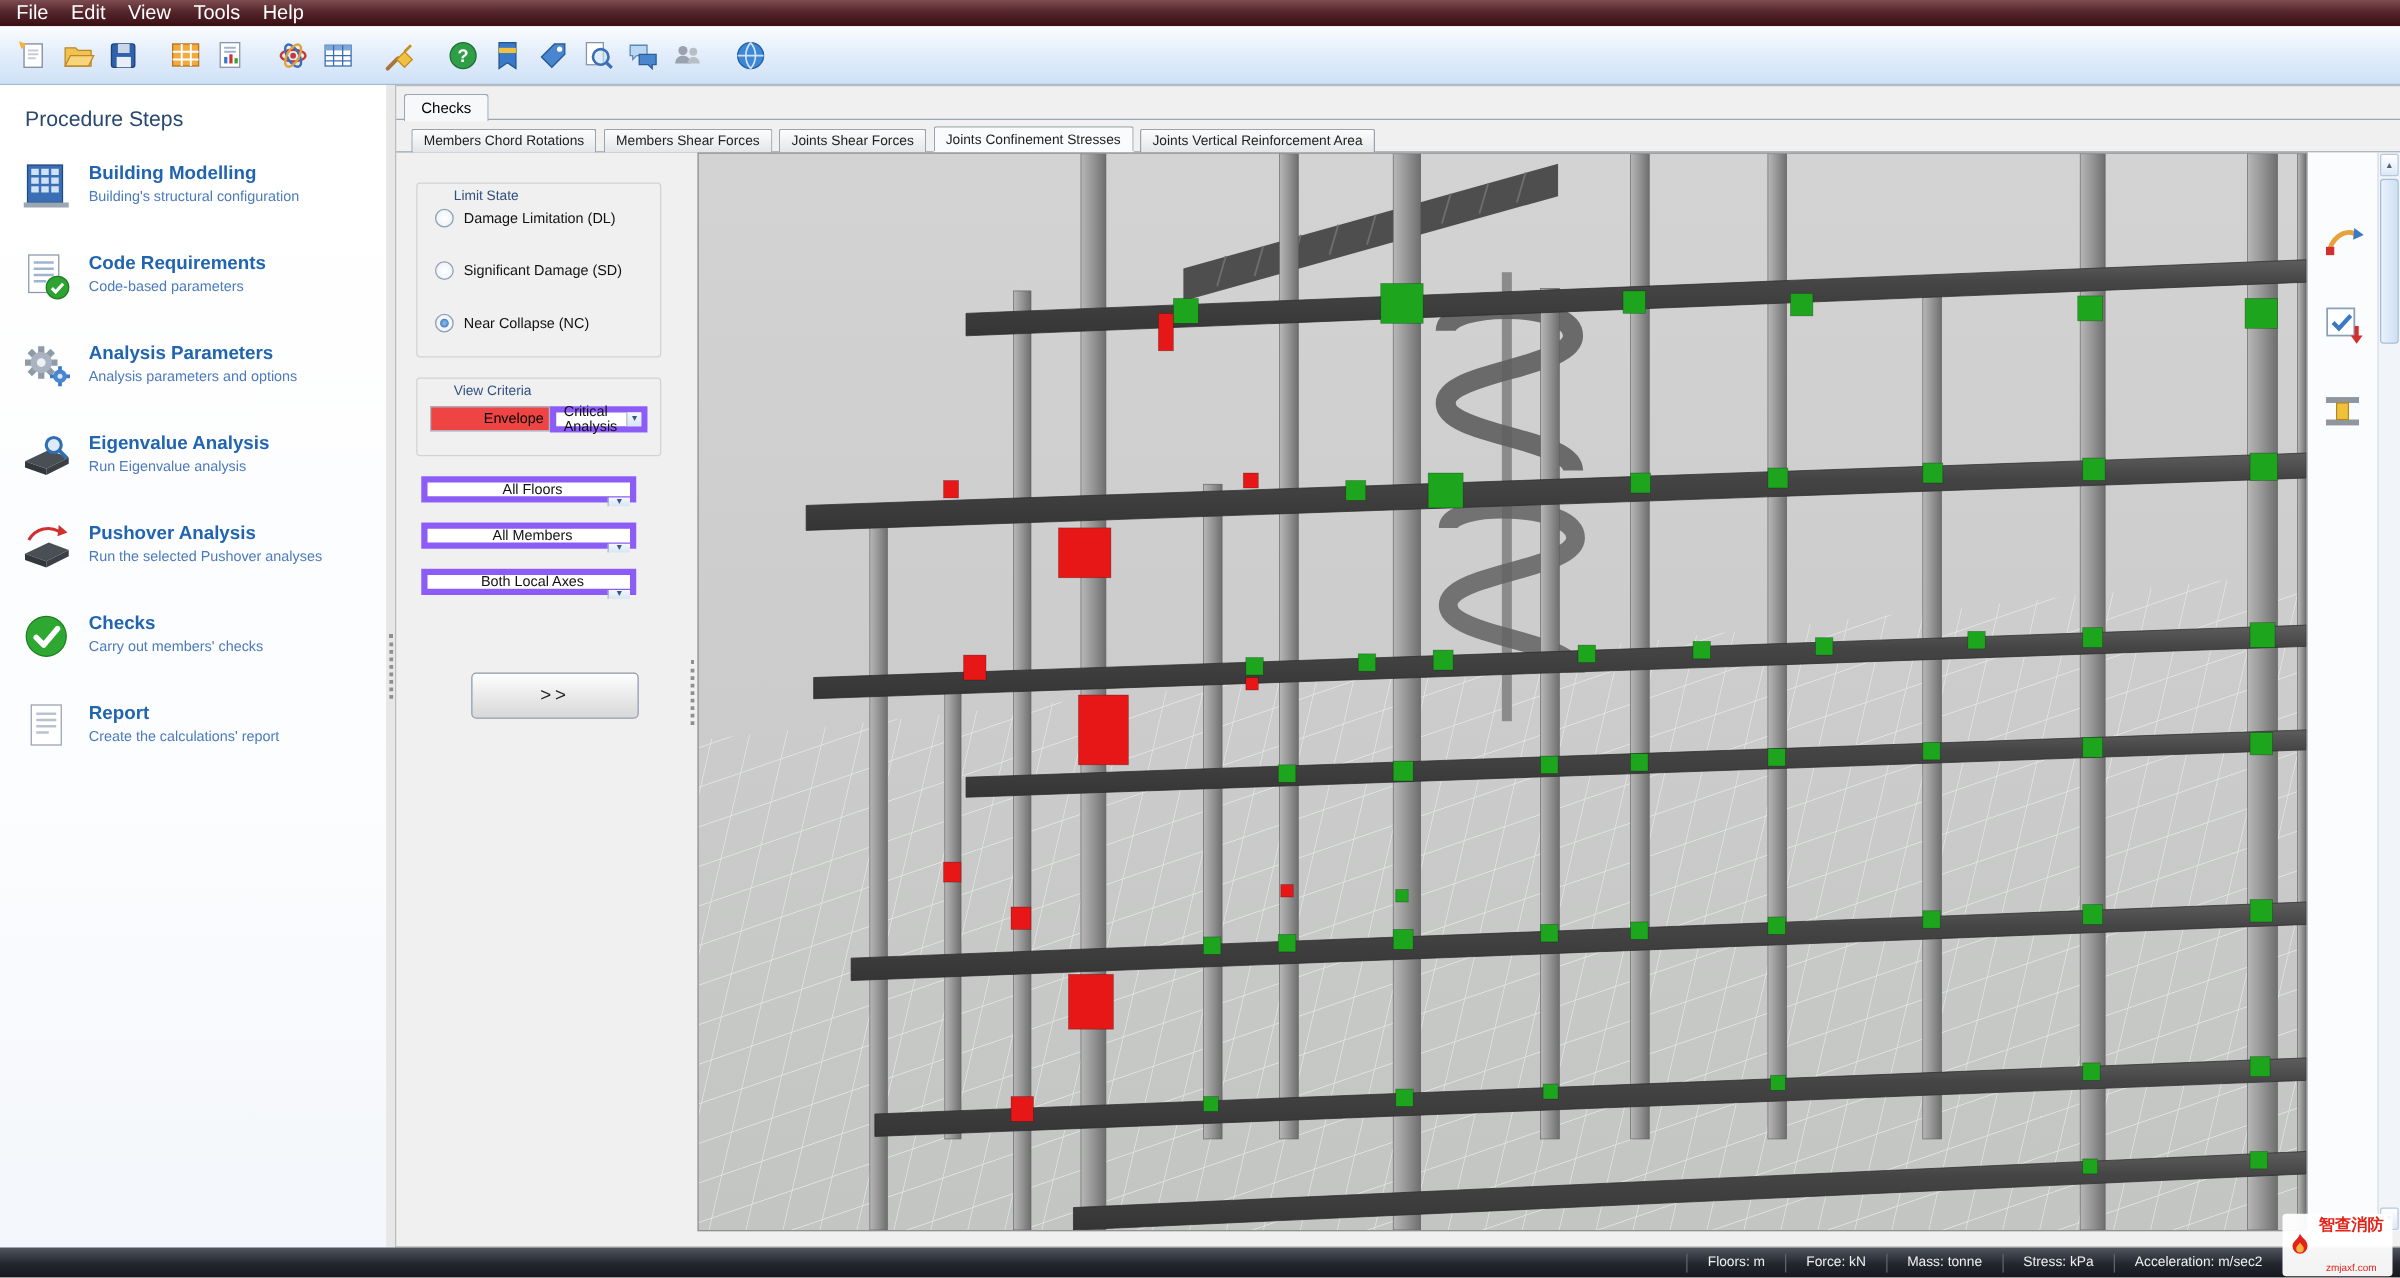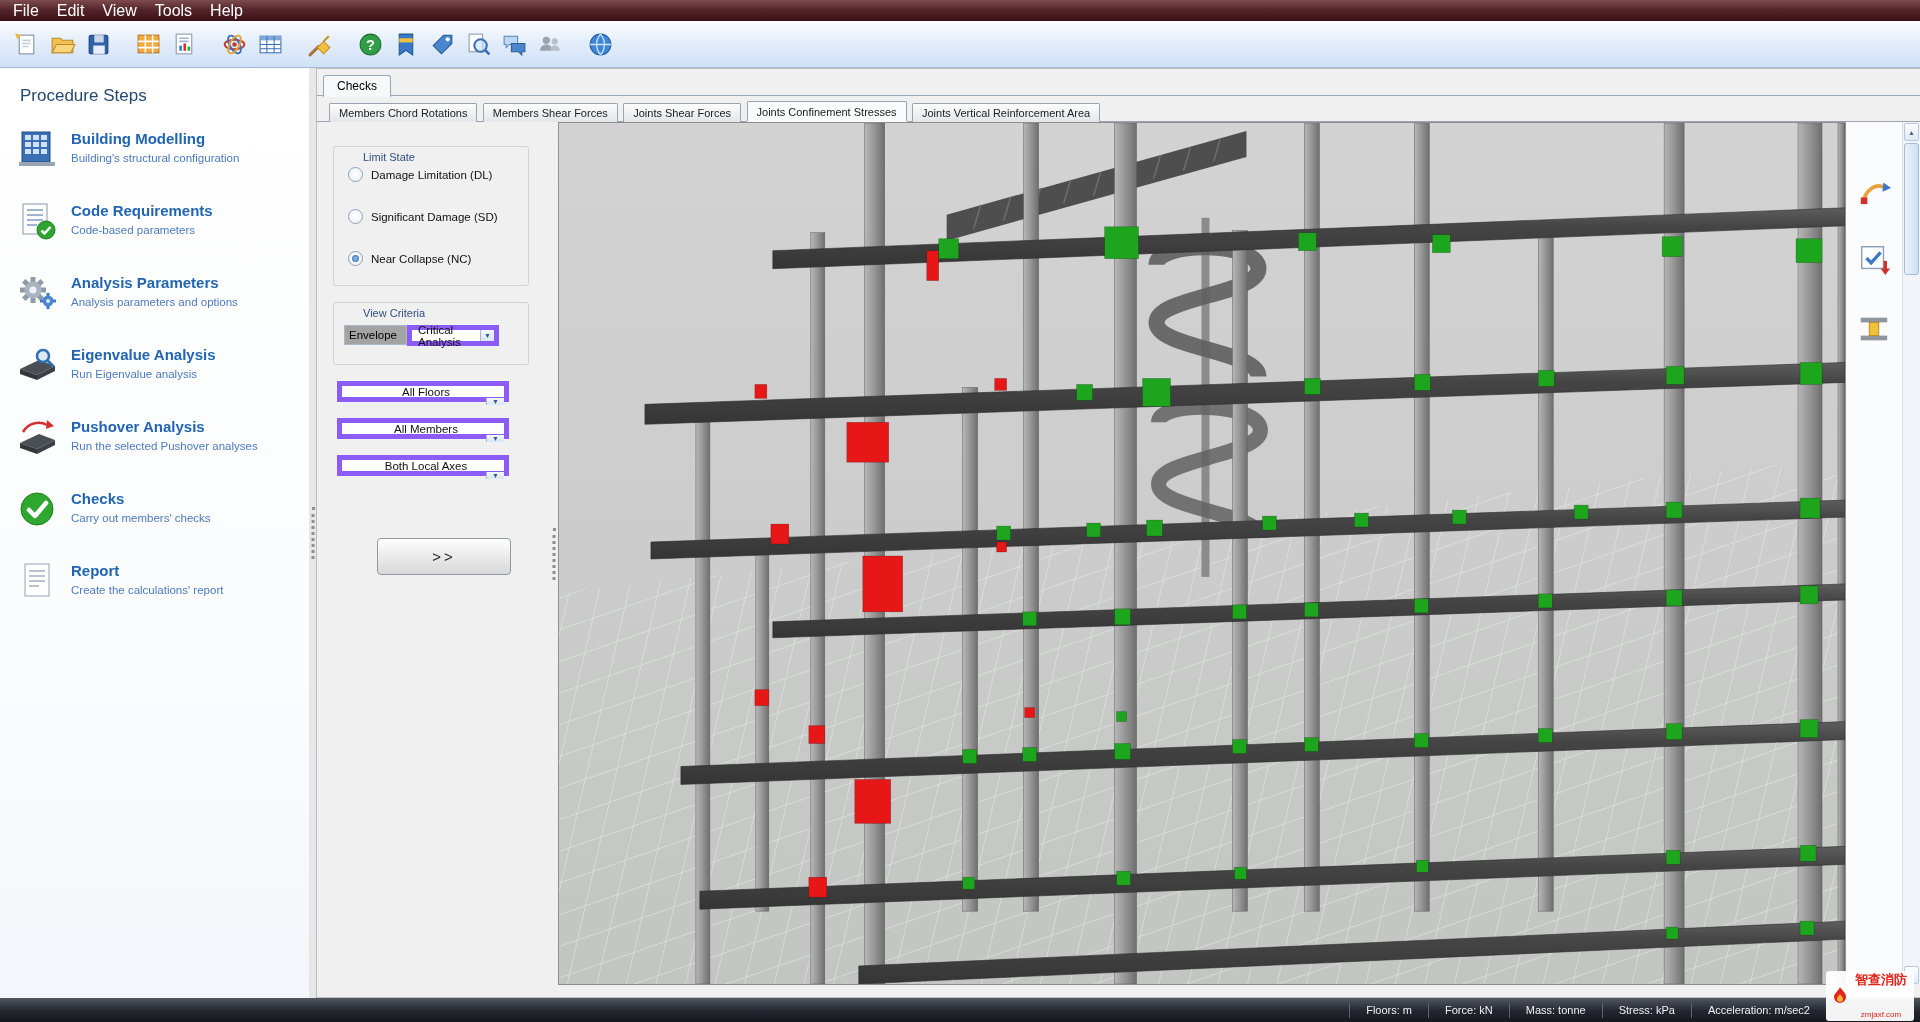--- a/index.html
+++ b/index.html
@@ -57,22 +57,22 @@
             box-sizing:border-box;padding:20px 10px 6px;margin-bottom:16px;}
   .groupbox-title{position:absolute;top:-8px;left:24px;background:#f0f0f0;padding:0 5px;
                   font-size:11px;color:#30507e;margin-top:12px;}
   .radio-row{display:flex;align-items:center;gap:8px;margin:0 0 27px 4px;font-size:11.5px;color:#111;cursor:pointer;}
   .radio-row:last-child{margin-bottom:3px;text-align:center;}
   .radio{width:13px;height:13px;border-radius:50%;border:1px solid #8ea0b5;flex:none;
          background:radial-gradient(#ffffff,#e9eff6);position:relative;}
   .radio.checked::after{content:"";position:absolute;inset:3px;border-radius:50%;
          background:radial-gradient(#7cb2e8 20%,#2c5f9e);}
   .env-row{display:flex;margin:2px 0 4px;}
-  .textbox{height:20px;width:63px;border:1px solid #aab8c8;background:#a3a3a3;font-size:11.5px;
-           padding:0 4px;box-sizing:border-box;font-family:"Liberation Sans",sans-serif;}
+  .textbox{height:20px;width:96px;border:1px solid #aab8c8;background:#ef4444;font-size:11.5px;
+           padding:0 4px;box-sizing:border-box;font-family:"Liberation Sans",sans-serif;text-align:right;}
   .combo{height:21px;border:5px solid #8b5cf6;background:#fff;display:flex;align-items:center;
          font-size:11.5px;position:relative;padding-left:6px;box-sizing:border-box;cursor:pointer;color:#111;}
   .combo .arrow{margin-left:auto;width:17px;align-self:stretch;display:flex;align-items:center;
          justify-content:center;background:linear-gradient(#f3f8fd,#d7e5f5);
          border-left:1px solid #aab8c8;font-size:7px;color:#3a5a7d;}
   .combo.inline{width:92px;}
   .combo.block{width:172px;margin:16px 0 0 4px;flex-direction:column;}
   .apply-btn{display:block;width:134px;height:37px;margin:62px 0 0 44px;cursor:pointer;
          background:linear-gradient(#fefefe,#ececec 45%,#d8d8d8);border:1px solid #8e99a5;
          border-radius:4px;font-size:15px;letter-spacing:3px;color:#222;

